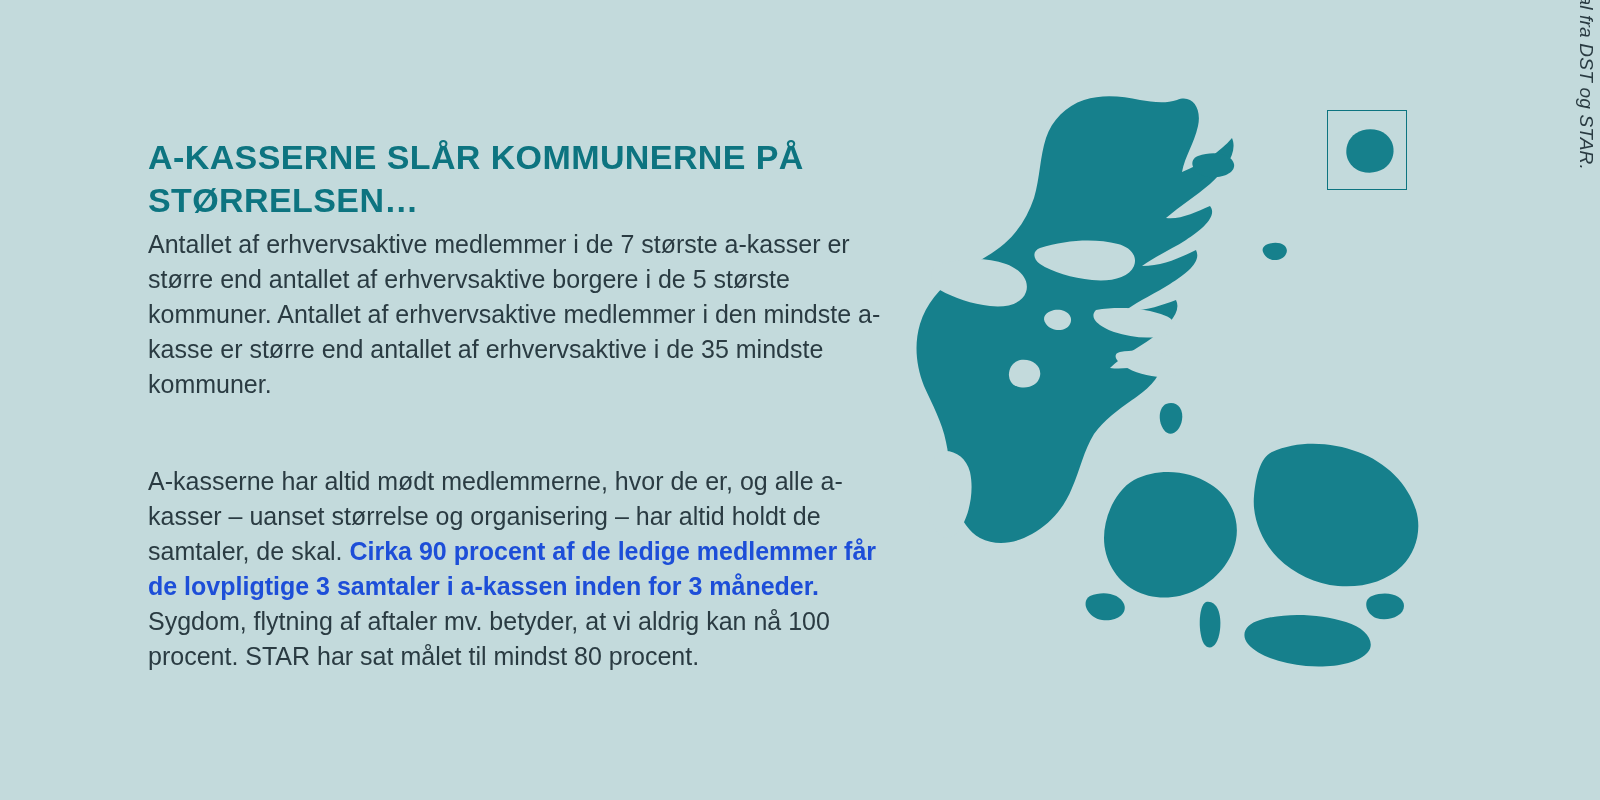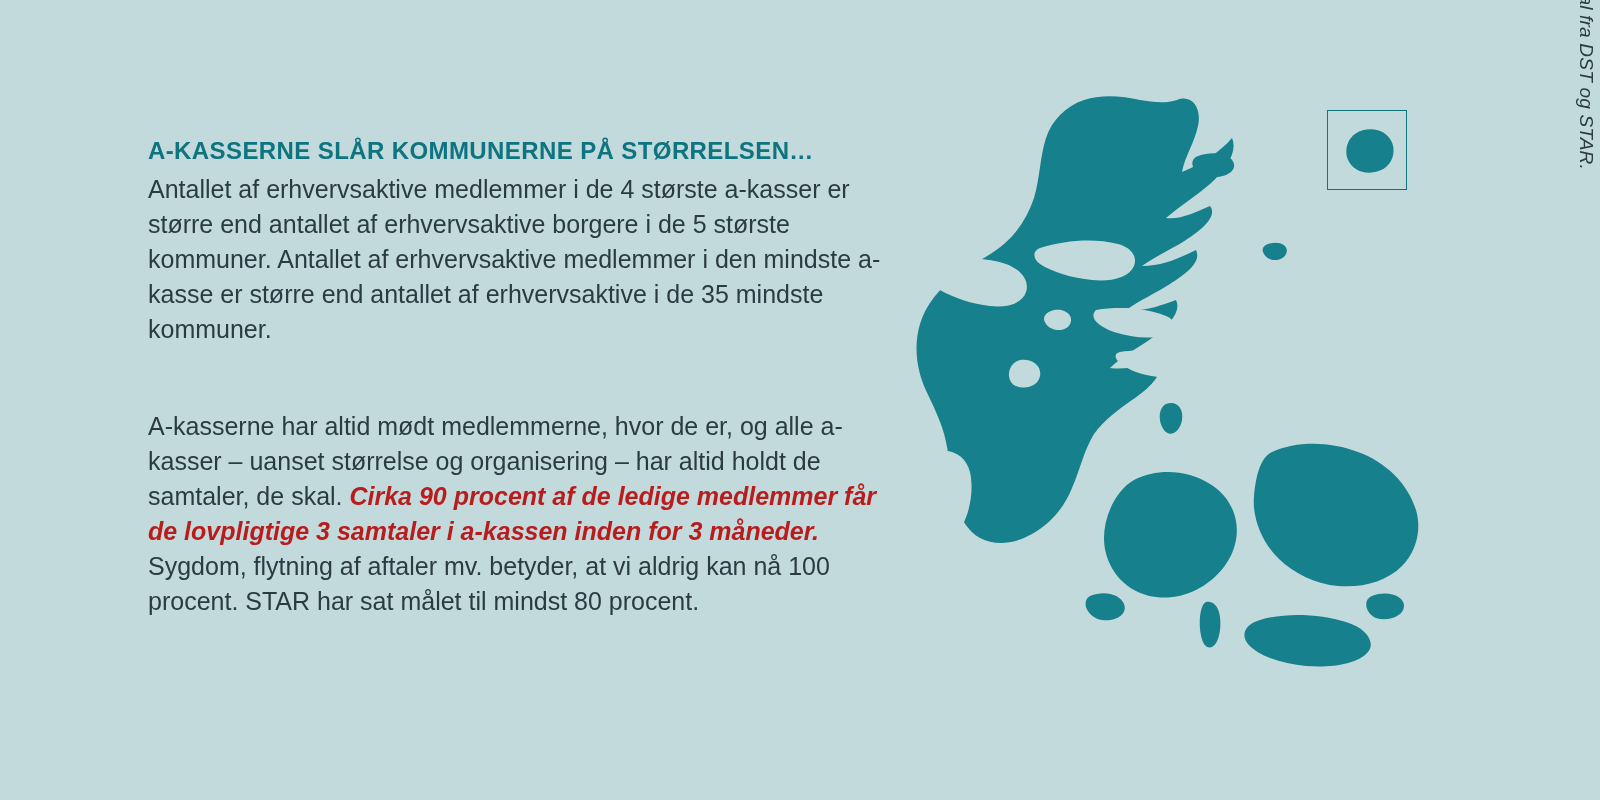--- a/index.html
+++ b/index.html
@@ -25,38 +25,37 @@
   .text-col {
     position: absolute;
     left: 148px;
     top: 136px;
     width: 760px;
   }
 
   .block-heading {
     color: #0d7480;
     font-weight: bold;
-    font-size: 24px;
+    font-size: 34px;
     letter-spacing: 0.4px;
     line-height: 1.25;
     margin: 0 0 6px 0;
     text-transform: uppercase;
   }
 
   .body-text {
     color: #2a3b42;
     font-size: 25px;
     line-height: 1.40;
     margin: 0;
     max-width: 740px;
   }
   .body-text b {
-    color: #b91c1c;
+    color: #1d4ed8;
     font-weight: bold;
-    font-style: italic;
   }
 
   .block-2 {
     margin-top: 62px;
   }
 
   
   .source-note {
     position: absolute;
     right: 26px;
@@ -100,21 +99,21 @@
 </style>
 </head>
 <body>
 
 <div class="canvas">
 
   <div class="text-col">
 
     <h2 class="block-heading">A-KASSERNE SLÅR KOMMUNERNE PÅ STØRRELSEN…</h2>
     <p class="body-text">
-      <span>Antallet af erhvervsaktive medlemmer i de 4 største a-kasser er større end antallet af erhvervsaktive borgere i de 5 største kommuner. Antallet af erhvervsaktive medlemmer i den mindste a-kasse er større end antallet af erhvervsaktive i de 35 mindste kommuner.</span>
+      <span>Antallet af erhvervsaktive medlemmer i de 7 største a-kasser er større end antallet af erhvervsaktive borgere i de 5 største kommuner. Antallet af erhvervsaktive medlemmer i den mindste a-kasse er større end antallet af erhvervsaktive i de 35 mindste kommuner.</span>
     </p>
 
     <div class="block-2">
       <p class="body-text"><span>A-kasserne har altid mødt medlemmerne, hvor de er, og alle a-kasser – uanset størrelse og organisering – har altid holdt de samtaler, de skal. </span><b>Cirka 90 procent af de ledige medlemmer får de lovpligtige 3 samtaler i a-kassen inden for 3 måneder.</b><span> Sygdom, flytning af aftaler mv. betyder, at vi aldrig kan nå 100 procent. STAR har sat målet til mindst 80 procent.</span></p>
     </div>
 
   </div>
 
   <div class="source-note">Kilde: DAK på baggrund af tal fra DST og STAR.</div>
 

